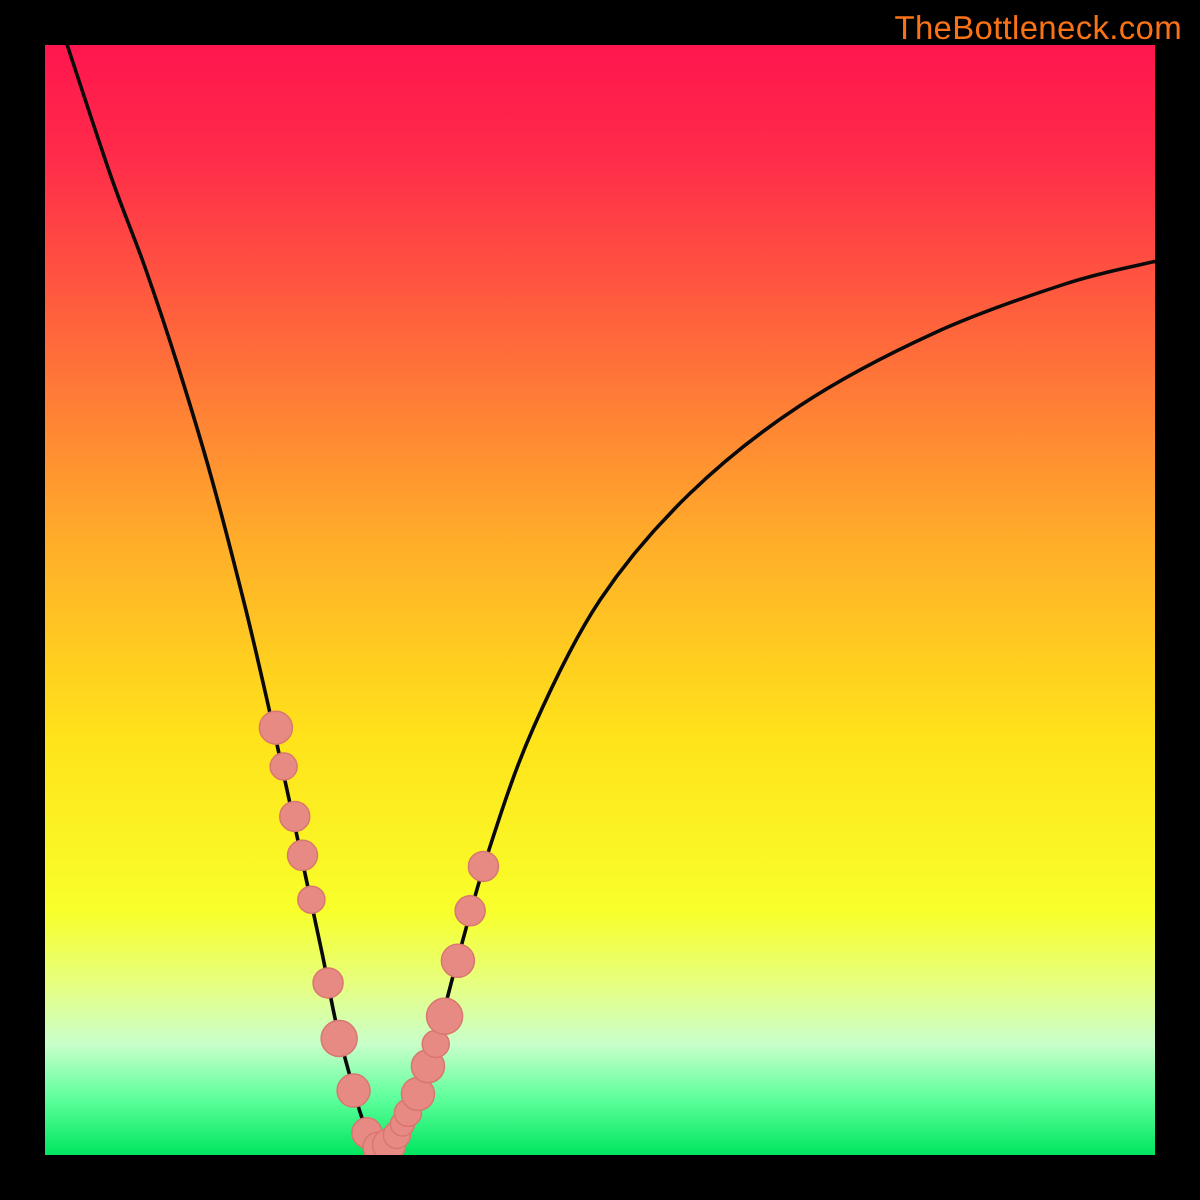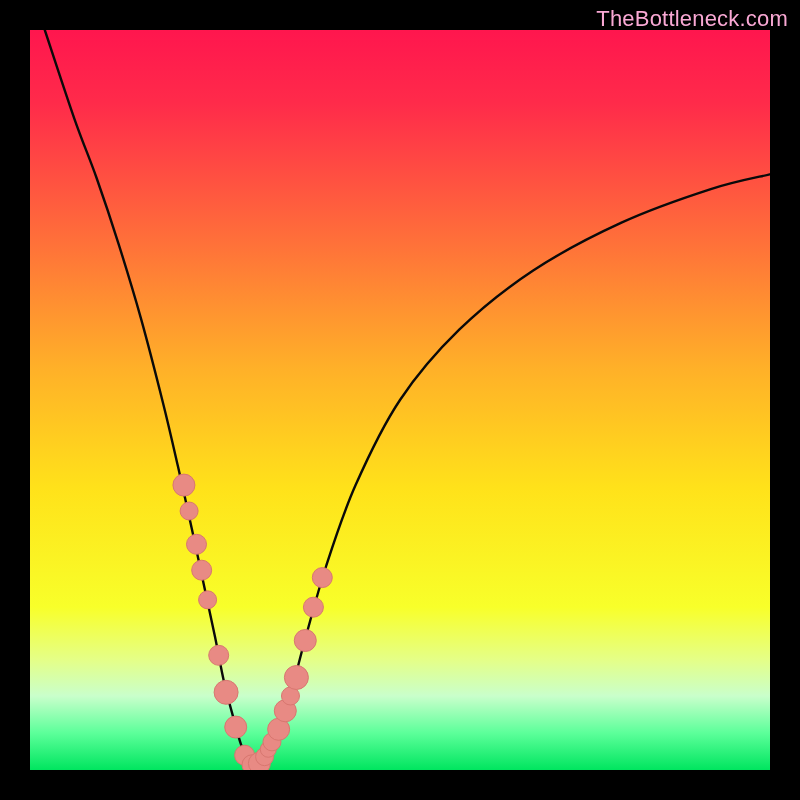--- a/index.html
+++ b/index.html
@@ -39,21 +39,21 @@
     left: 0;
     top: 0;
     width: 100%;
     height: 100%;
     overflow: visible;
   }
   .watermark {
     position: absolute;
     top: 6px;
     right: 12px;
-    color: #f9a8d4;
+    color: #f97316;
     font-size: 22px;
     font-weight: 500;
     letter-spacing: 0.2px;
   }
 </style>
 </head>
 <body>
 
 <div class="frame">
 

